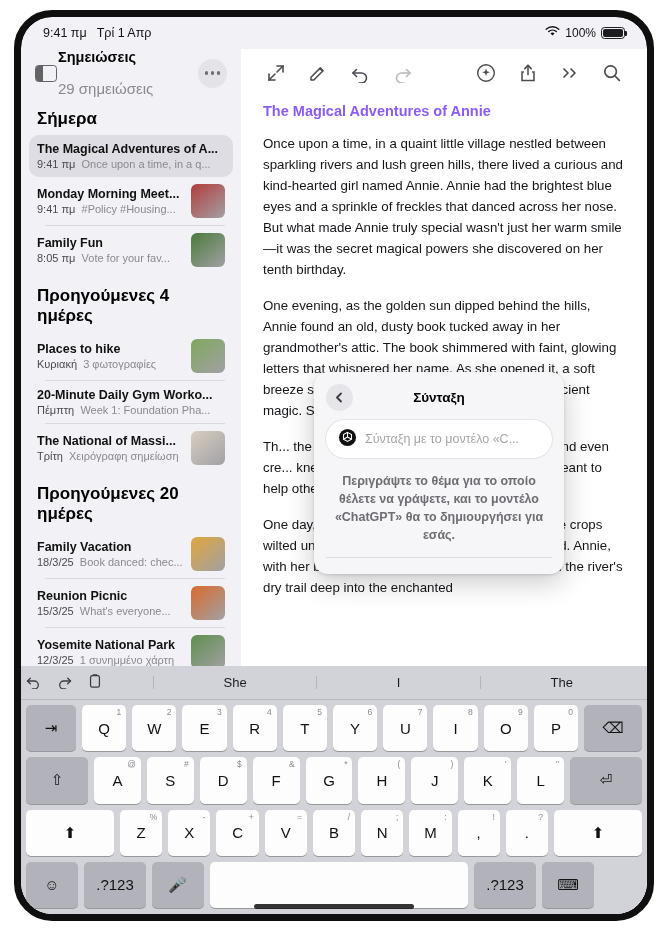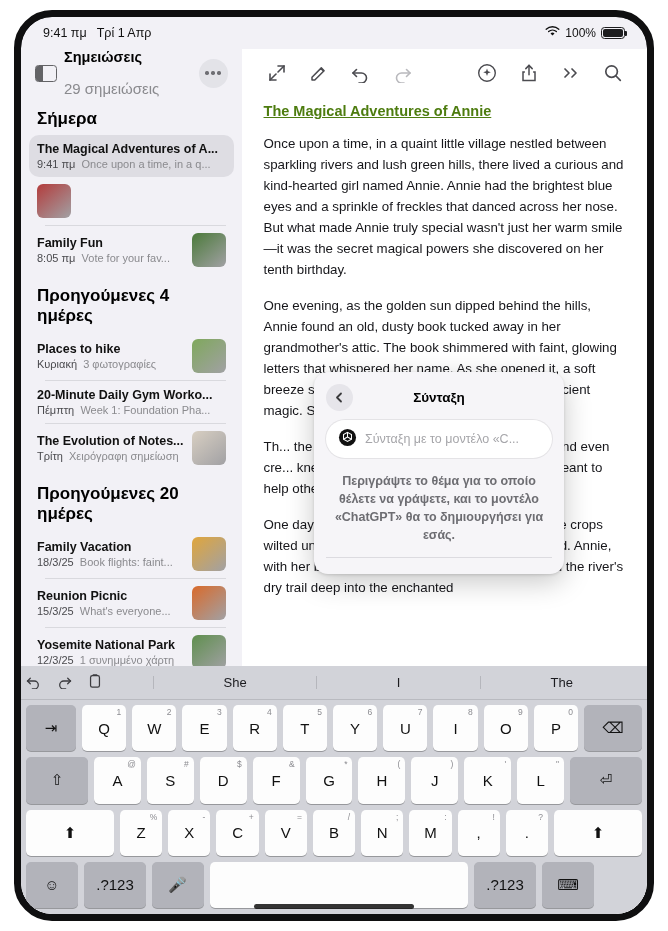--- a/index.html
+++ b/index.html
@@ -48,21 +48,21 @@
   }
   .batt i { position: absolute; left: 1.4px; top: 1.4px; bottom: 1.4px; right: 1.4px; background: #1d1d1f; border-radius: 2px; display:block;}
 
   
   .content { position: absolute; left: 0; top: 32px; right: 0; bottom: 0; display: flex; }
   .sidebar { width: 252px; background: #f2f1f6; position: relative; }
   .detail { flex: 1; background: #ffffff; position: relative; }
 
   
   .side-top {
-    height: 48px; display: flex; align-items: center; padding: 0 14px; gap: 7px;
+    height: 48px; display: flex; align-items: center; padding: 0 14px; gap: 1px;
   }
   .side-toggle {
     width: 22px; height: 17px; border: 1.6px solid #636366; border-radius: 3.5px;
     position: relative; flex: none;
   }
   .side-toggle::before {
     content:""; position:absolute; left:0; top:0; bottom:0; width:7px;
     background:#636366; border-radius: 2px 0 0 2px;
   }
   .side-title { flex: 1; line-height: 1.15; }
@@ -103,21 +103,21 @@
   
   .detail-top {
     height: 48px; display: flex; align-items: center; padding: 0 16px; gap: 4px;
     background: #fff;
   }
   .tb { width: 38px; height: 30px; display: flex; align-items: center; justify-content: center; color: #4b4b50; }
   .tb svg { display: block; }
   .tb.spacer { flex: 1; }
 
   .note-body { position: absolute; left: 0; right: 0; top: 48px; bottom: 0; padding: 6px 22px 0 22px; overflow: hidden; }
-  .note-h1 { font-size: 14.5px; font-weight: 700; color: #4d7c0f; margin-bottom: 14px; text-decoration: underline; }
+  .note-h1 { font-size: 14.5px; font-weight: 700; color: #8b5cf6; margin-bottom: 14px; }
   .note-p { font-size: 13.3px; line-height: 1.58; color: #16161a; margin-bottom: 15px; }
 
   
   .popover {
     position: absolute; left: 293px; top: 355px; width: 250px;
     background: #f6f5f8; border-radius: 14px;
     box-shadow: 0 8px 28px rgba(0,0,0,.22), 0 1px 3px rgba(0,0,0,.14);
     padding: 10px 12px 16px 12px;
     z-index: 30;
   }
@@ -227,20 +227,24 @@
           <div id="groups">
               <div class="group-header">Σήμερα</div>
               <div class="note-list">
                 <div class="note-row selected">
                   <div class="note-text">
                     <div class="note-title">The Magical Adventures of A...</div>
                     <div class="note-sub"><span class="date">9:41 πμ</span>&nbsp;&nbsp;<span>Once upon a time, in a q...</span></div>
                   </div>
                 </div>
                 <div class="note-row">
+                  <div class="note-text">
+                    <div class="note-title">Monday Morning Meet...</div>
+                    <div class="note-sub"><span class="date">9:41 πμ</span>&nbsp;&nbsp;<span>#Policy #Housing...</span></div>
+                  </div>
                   <div class="thumb" style="background: linear-gradient(140deg, rgb(179, 60, 60), rgba(0, 0, 0, 0.333));"></div>
                 </div>
                 <div class="sep"></div>
                 <div class="note-row">
                   <div class="note-text">
                     <div class="note-title">Family Fun</div>
                     <div class="note-sub"><span class="date">8:05 πμ</span>&nbsp;&nbsp;<span>Vote for your fav...</span></div>
                   </div>
                   <div class="thumb" style="background: linear-gradient(140deg, rgb(75, 122, 58), rgba(0, 0, 0, 0.333));"></div>
                 </div>
@@ -257,32 +261,32 @@
                 <div class="sep"></div>
                 <div class="note-row">
                   <div class="note-text">
                     <div class="note-title">20-Minute Daily Gym Worko...</div>
                     <div class="note-sub"><span class="date">Πέμπτη</span>&nbsp;&nbsp;<span>Week 1: Foundation Pha...</span></div>
                   </div>
                 </div>
                 <div class="sep"></div>
                 <div class="note-row">
                   <div class="note-text">
-                    <div class="note-title">The Evolution of Notes...</div>
+                    <div class="note-title">The National of Massi...</div>
                     <div class="note-sub"><span class="date">Τρίτη</span>&nbsp;&nbsp;<span>Χειρόγραφη σημείωση</span></div>
                   </div>
                   <div class="thumb" style="background: linear-gradient(140deg, rgb(216, 207, 194), rgba(0, 0, 0, 0.333));"></div>
                 </div>
               </div>
               <div class="group-header">Προηγούμενες 20 ημέρες</div>
               <div class="note-list">
                 <div class="note-row">
                   <div class="note-text">
                     <div class="note-title">Family Vacation</div>
-                    <div class="note-sub"><span class="date">18/3/25</span>&nbsp;&nbsp;<span>Book flights: faint...</span></div>
+                    <div class="note-sub"><span class="date">18/3/25</span>&nbsp;&nbsp;<span>Book danced: chec...</span></div>
                   </div>
                   <div class="thumb" style="background: linear-gradient(140deg, rgb(224, 166, 60), rgba(0, 0, 0, 0.333));"></div>
                 </div>
                 <div class="sep"></div>
                 <div class="note-row">
                   <div class="note-text">
                     <div class="note-title">Reunion Picnic</div>
                     <div class="note-sub"><span class="date">15/3/25</span>&nbsp;&nbsp;<span>What's everyone...</span></div>
                   </div>
                   <div class="thumb" style="background: linear-gradient(140deg, rgb(217, 106, 43), rgba(0, 0, 0, 0.333));"></div>

